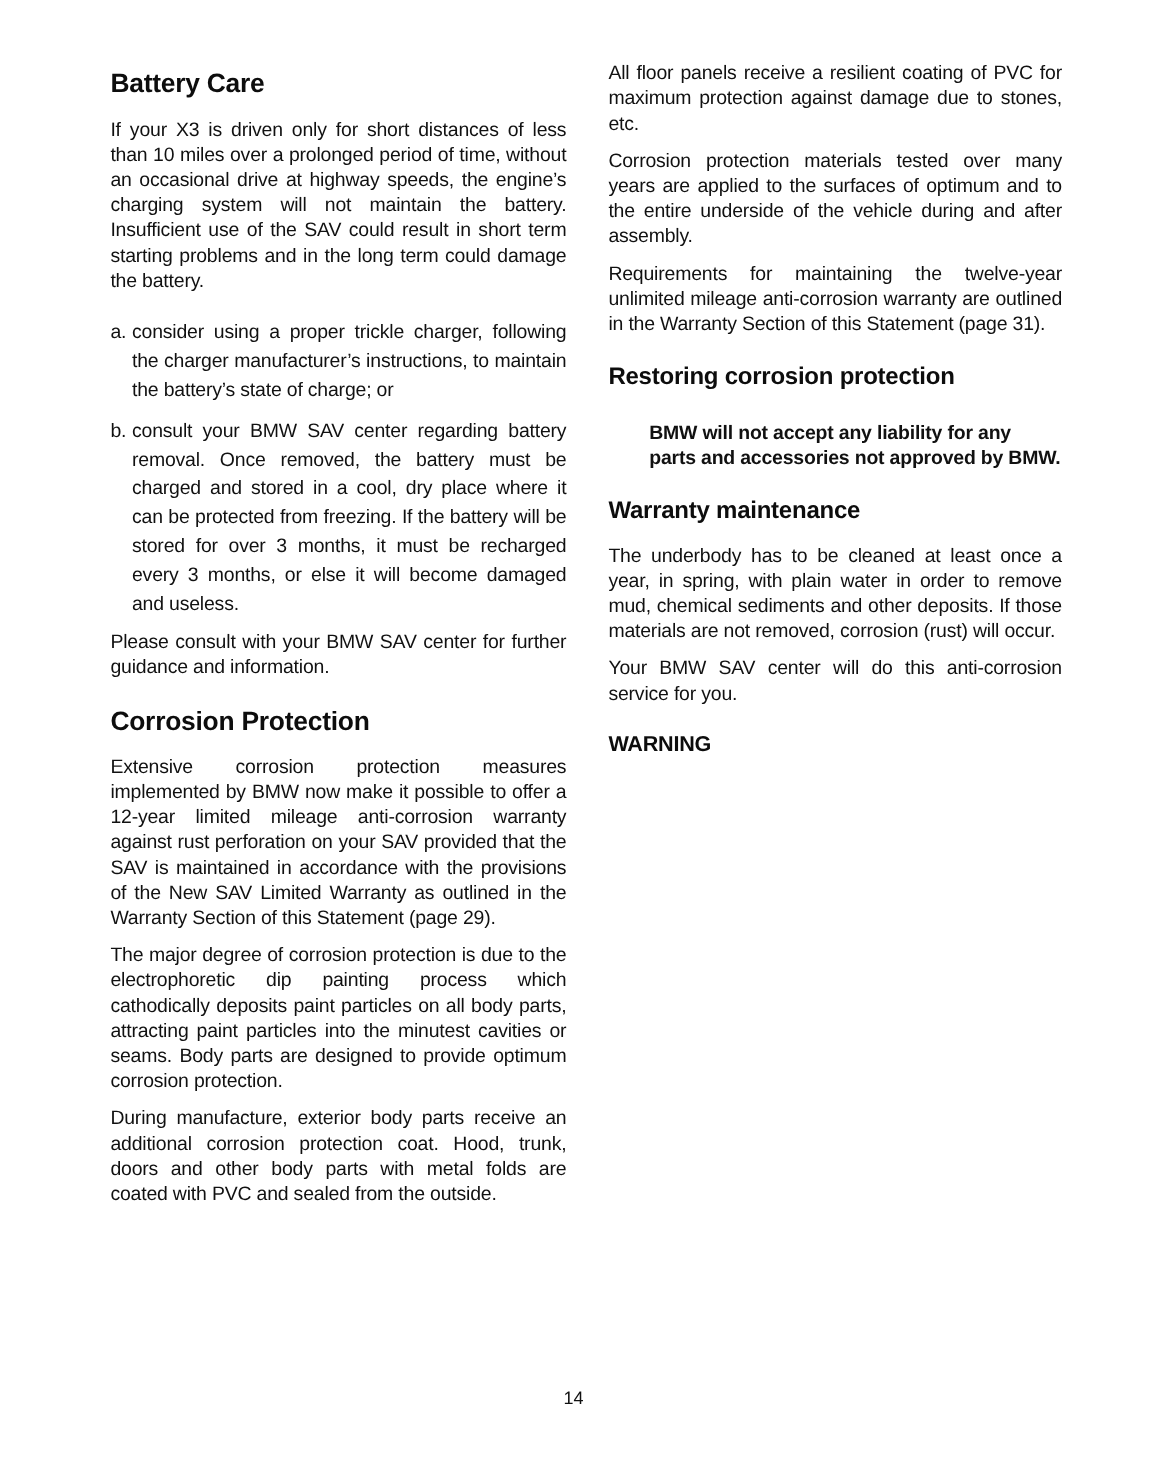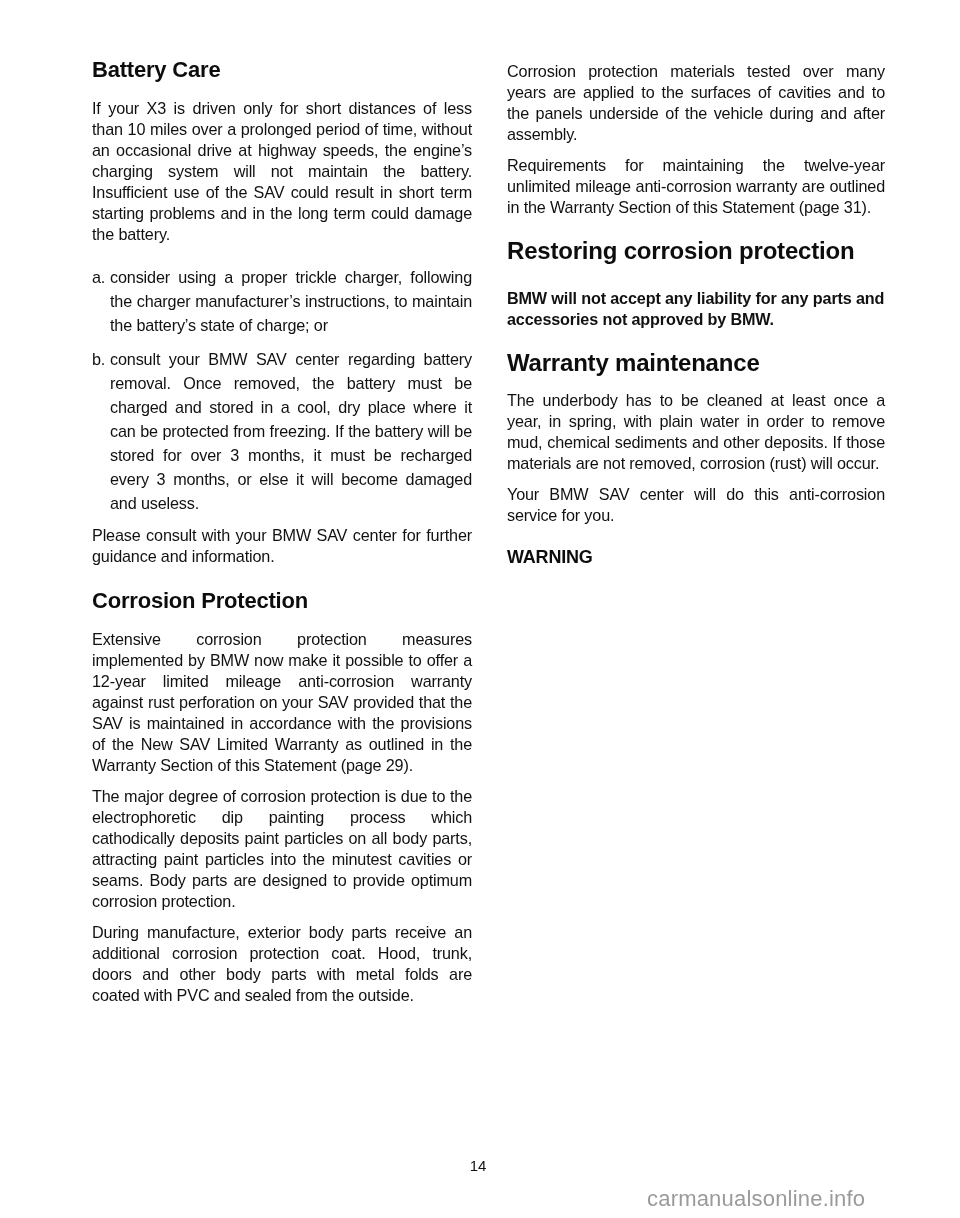--- a/index.html
+++ b/index.html
@@ -39,37 +39,38 @@
       font-weight: bold;
       margin: 0;
       color: #0d0d0d;
       letter-spacing: -0.2px;
     }
     h2.h-large {
       font-size: 22px;
       line-height: 28px;
     }
     h2.h-medium {
-      font-size: 24px;
+      font-size: 20px;
       line-height: 26px;
     }
     h2.h-small {
       font-size: 18px;
       line-height: 22px;
     }
     p {
       margin: 0;
       font-size: 16.2px;
       line-height: 21px;
       text-align: justify;
       letter-spacing: -0.15px;
     }
     p.bold {
       font-weight: bold;
       text-align: left;
+      margin-left: 34px;
     }
     .list-item {
       display: flex;
       font-size: 16.2px;
       line-height: 24px;
       text-align: justify;
       letter-spacing: -0.15px;
     }
     .list-item .marker {
       flex: 0 0 18px;
@@ -133,22 +134,23 @@
       <div class="gap-m"></div>
       <p>Extensive corrosion protection measures implemented by BMW now make it possible to offer a 12-year limited mileage anti-corrosion warranty against rust perforation on your SAV provided that the SAV is maintained in accordance with the provisions of the New SAV Limited Warranty as outlined in the Warranty Section of this Statement (page 29).</p>
       <div class="gap-s"></div>
       <p>The major degree of corrosion protection is due to the electrophoretic dip painting process which cathodically deposits paint particles on all body parts, attracting paint particles into the minutest cavities or seams. Body parts are designed to provide optimum corrosion protection.</p>
       <div class="gap-s"></div>
       <p>During manufacture, exterior body parts receive an additional corrosion protection coat. Hood, trunk, doors and other body parts with metal folds are coated with PVC and sealed from the outside.</p>
     </section>
   </div>
 
   <div class="col col-right">
+    <p>All floor panels receive a resilient coating of PVC for maximum protection against damage due to stones, etc.</p>
     <div class="gap-s"></div>
-    <p>Corrosion protection materials tested over many years are applied to the surfaces of cavities and to the panels underside of the vehicle during and after assembly.</p>
+    <p>Corrosion protection materials tested over many years are applied to the surfaces of optimum and to the entire underside of the vehicle during and after assembly.</p>
     <div class="gap-s"></div>
     <p>Requirements for maintaining the twelve-year unlimited mileage anti-corrosion warranty are outlined in the Warranty Section of this Statement (page 31).</p>
 
     <div class="gap-l"></div>
 
     <section>
       <h2 class="h-medium">Restoring corrosion protection</h2>
       <div class="gap-m"></div>
       <div class="gap-s"></div>
       <p class="bold">BMW will not accept any liability for any parts and accessories not approved by BMW.</p>
@@ -166,14 +168,13 @@
 
     <div class="gap-l"></div>
 
     <section>
       <h2 class="h-small">WARNING</h2>
       <div class="gap-m"></div>
     </section>
   </div>
 
   <div class="page-number">14</div>
-  <div class="watermark">carmanualsonline.info</div>
 </div>
 
 </body></html>

